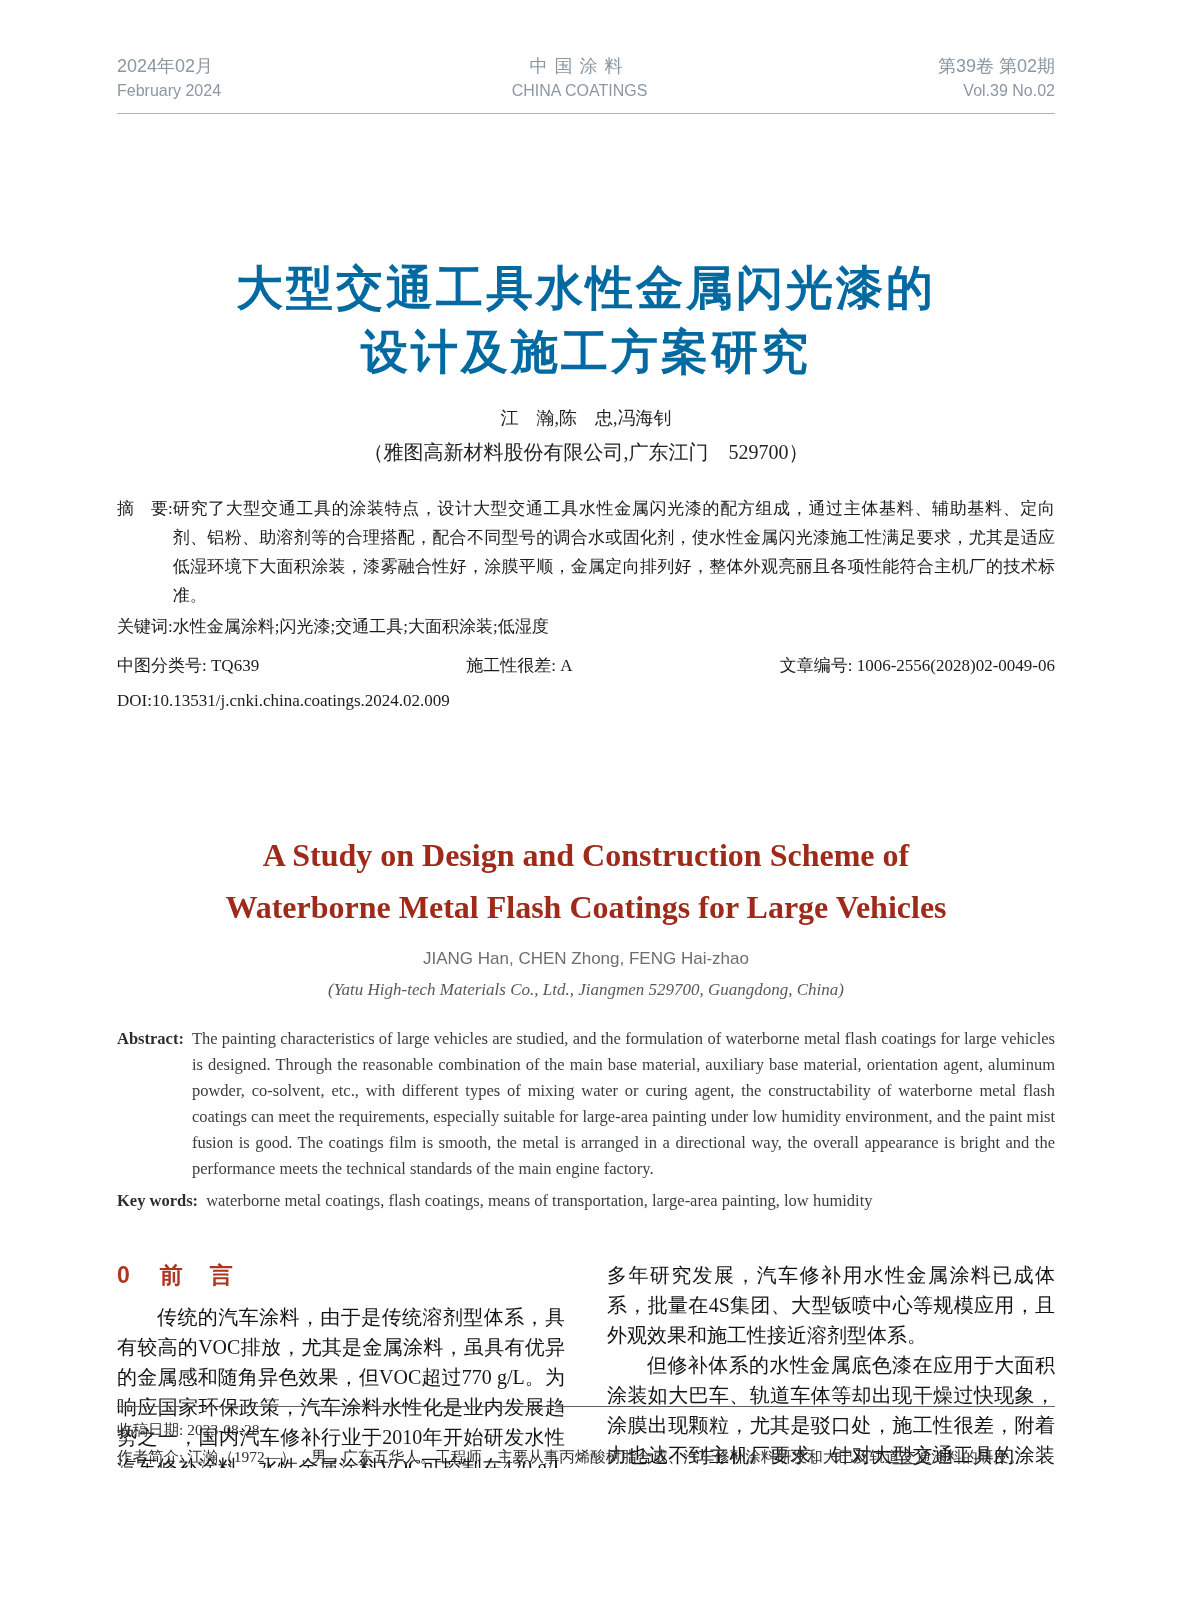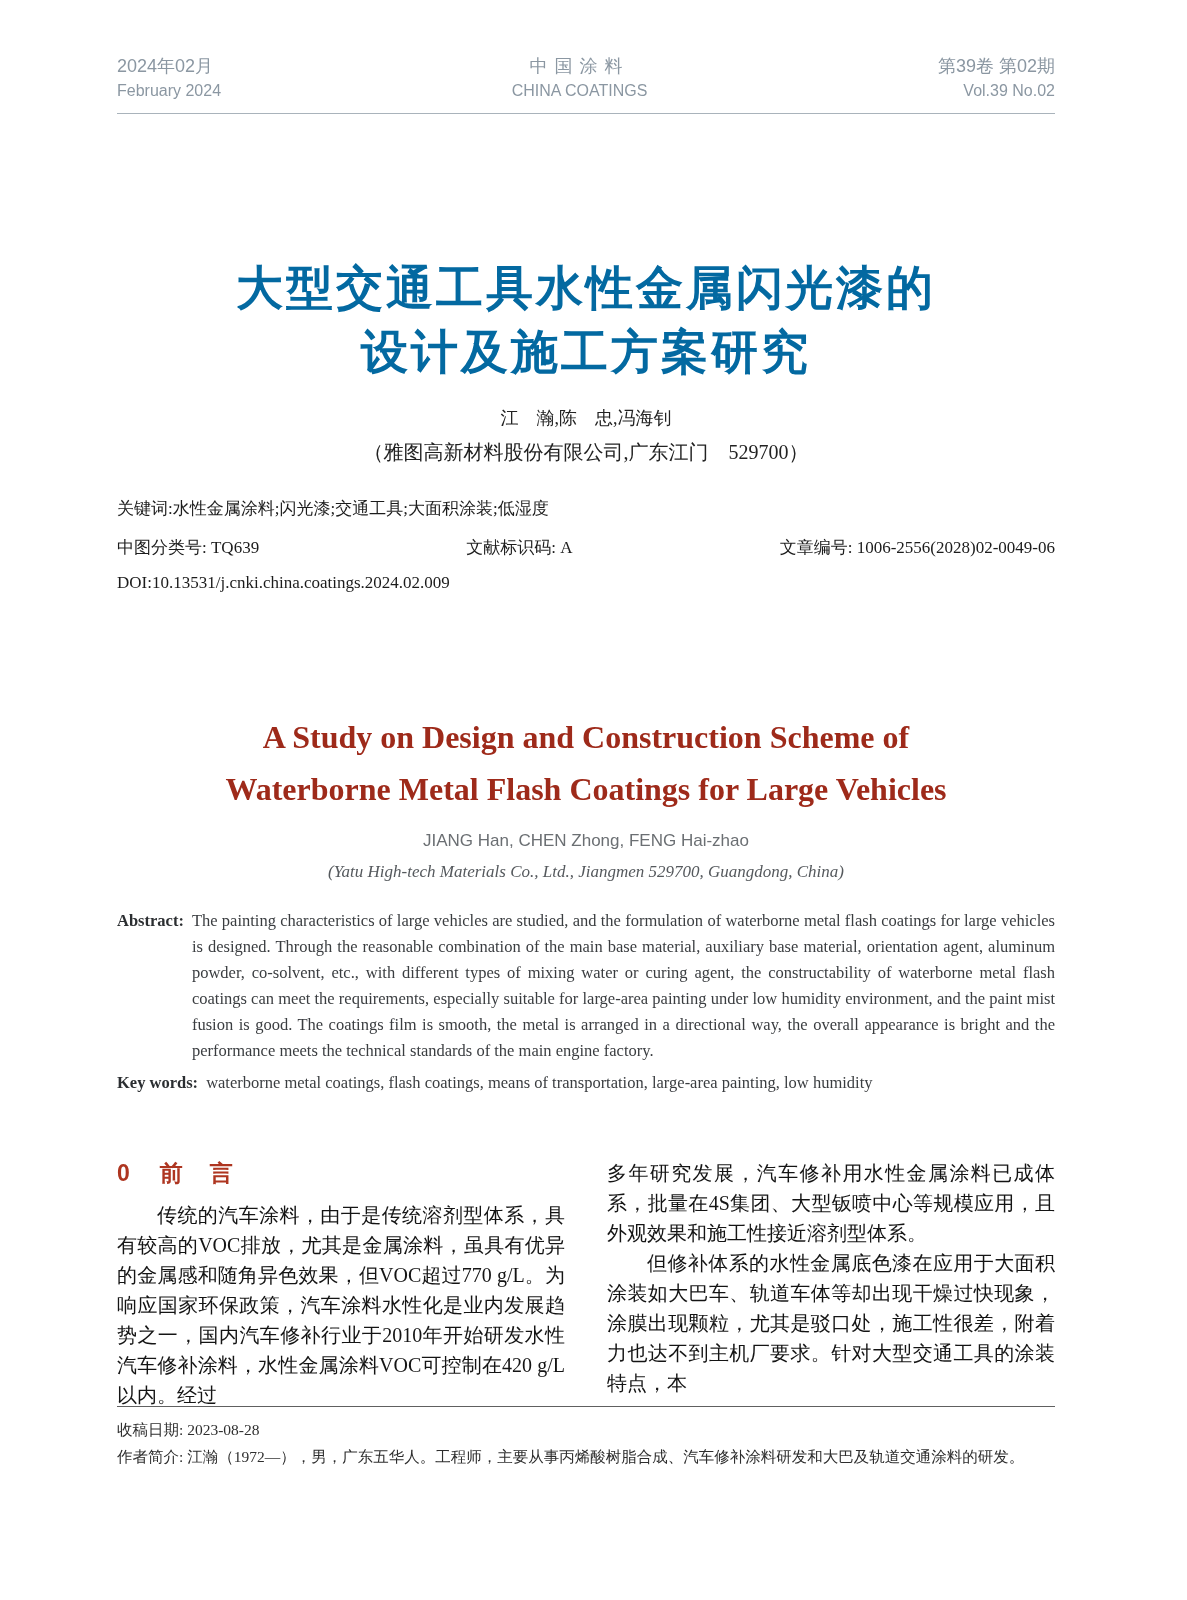--- a/index.html
+++ b/index.html
@@ -66,21 +66,21 @@
     font-family:"Liberation Sans", sans-serif;
     font-size:17px;color:#6b6f73;
   }
   .affil-en{margin-top:11px;text-align:center;font-style:italic;font-size:17px;color:#55595d;}
   .abs-en{margin-top:26px;}
   .abs-en .hang{font-size:16.5px;line-height:26px;color:#3a3d40;}
   .abs-en .lbl{font-weight:bold;color:#2b2e31;padding-right:8px;}
   .kw-en{margin-top:6px;}
   
   .body-cols{
-    margin-top:62px;
+    margin-top:46px;
     display:flex;gap:42px;
   }
   .colm{flex:1 1 0;font-size:20px;line-height:30px;text-align:justify;text-justify:inter-ideograph;color:#141414;}
   .sec-head{
     font-family:"Liberation Sans", sans-serif;
     font-weight:bold;
     font-size:23px;line-height:30px;
     color:#ae3520;
     margin-bottom:12px;
   }
@@ -132,29 +132,33 @@
 
     <div class="title-zh">
       <div>大型交通工具水性金属闪光漆的</div>
       <div>设计及施工方案研究</div>
     </div>
 
     <div class="authors-zh">江　瀚,陈　忠,冯海钊</div>
     <div class="affil-zh">（雅图高新材料股份有限公司,广东江门　529700）</div>
 
     <div class="meta">
+      <div class="hang">
+        <span class="lbl">摘　要:</span>
+        <span class="txt">研究了大型交通工具的涂装特点，设计大型交通工具水性金属闪光漆的配方组成，通过主体基料、辅助基料、定向剂、铝粉、助溶剂等的合理搭配，配合不同型号的调合水或固化剂，使水性金属闪光漆施工性满足要求，尤其是适应低湿环境下大面积涂装，漆雾融合性好，涂膜平顺，金属定向排列好，整体外观亮丽且各项性能符合主机厂的技术标准。</span>
+      </div>
       <div class="hang kw-row">
         <span class="lbl">关键词:</span>
         <span class="txt">水性金属涂料;闪光漆;交通工具;大面积涂装;低湿度</span>
       </div>
     </div>
 
     <div class="class-row">
       <span>中图分类号: TQ639</span>
-      <span>文献标识码: A</span>
+      <span>施工性很差: A</span>
       <span>文章编号: 1006-2556(2028)02-0049-06</span>
     </div>
     <div class="doi-row">DOI:10.13531/j.cnki.china.coatings.2024.02.009</div>
 
     <div class="title-en">
       <div>A Study on Design and Construction Scheme of</div>
       <div>Waterborne Metal Flash Coatings for Large Vehicles</div>
     </div>
 
     <div class="authors-en">JIANG Han, CHEN Zhong, FENG Hai-zhao</div>

